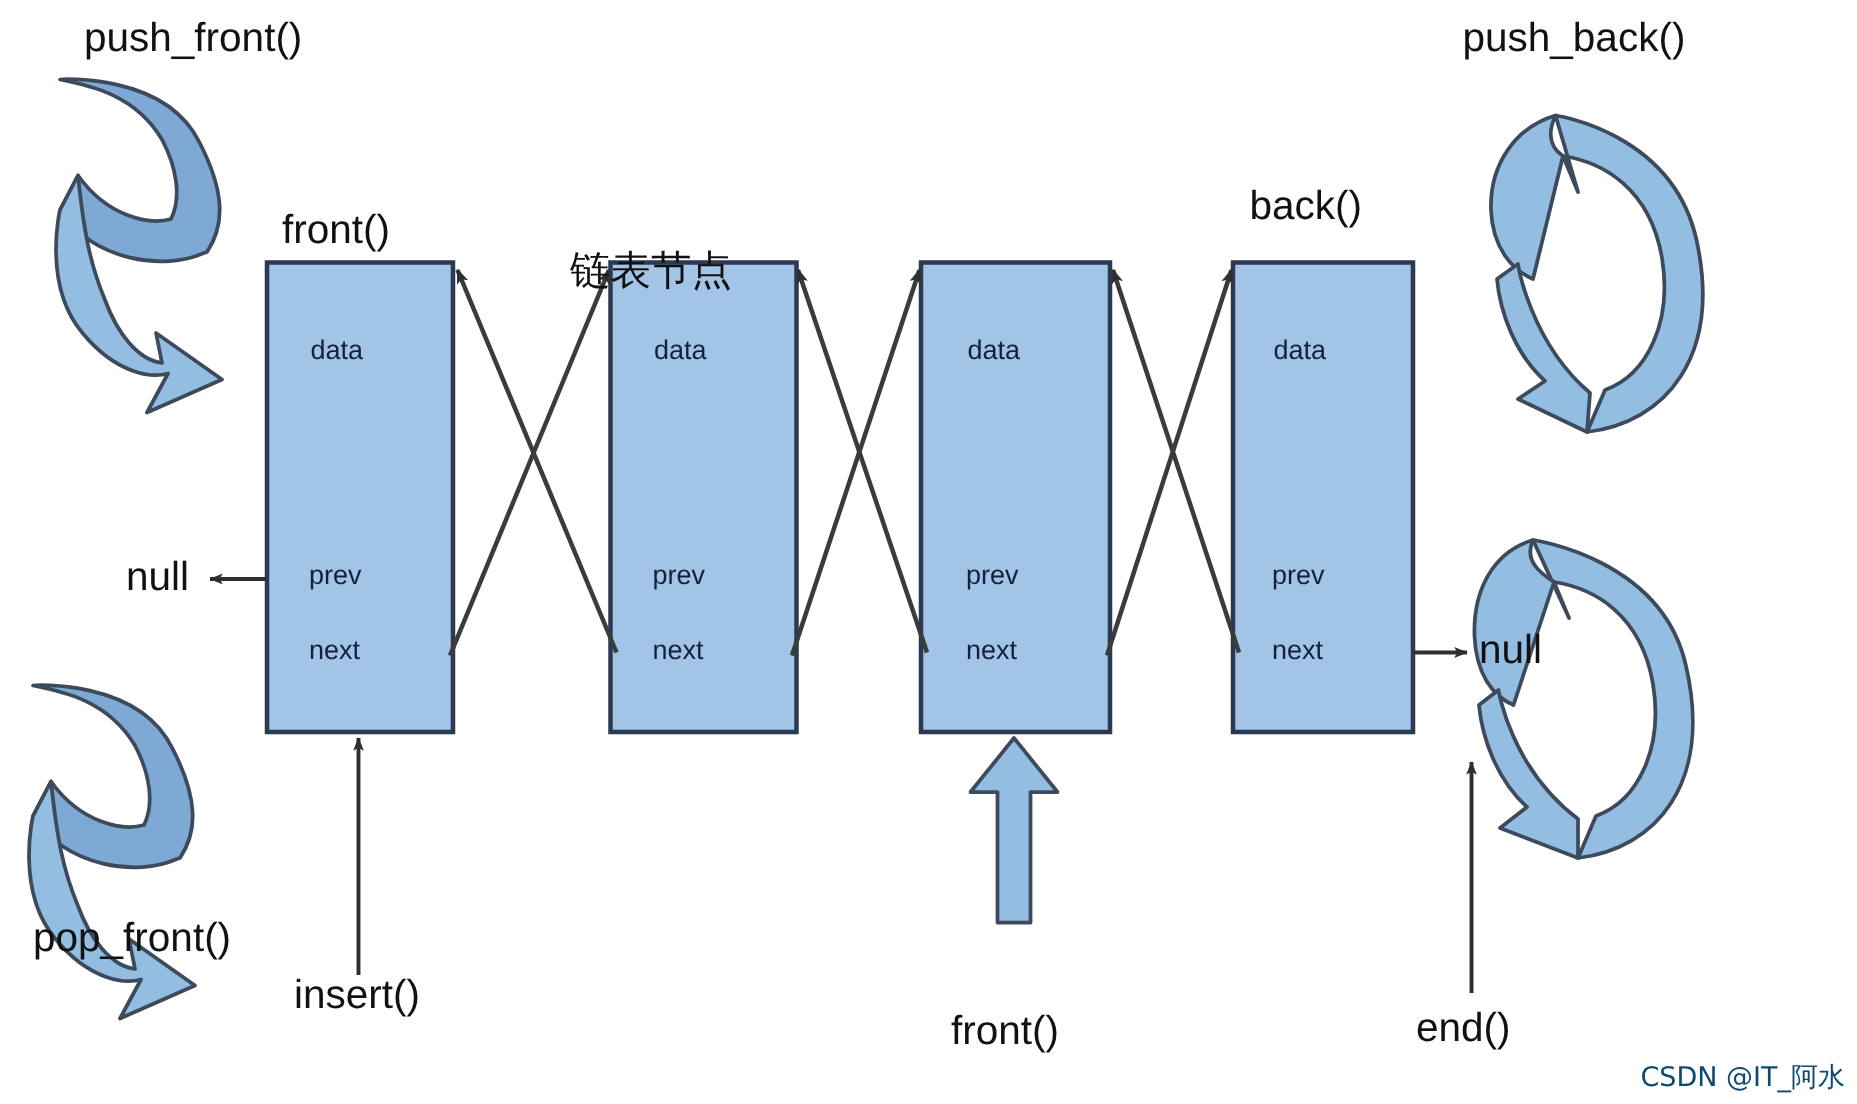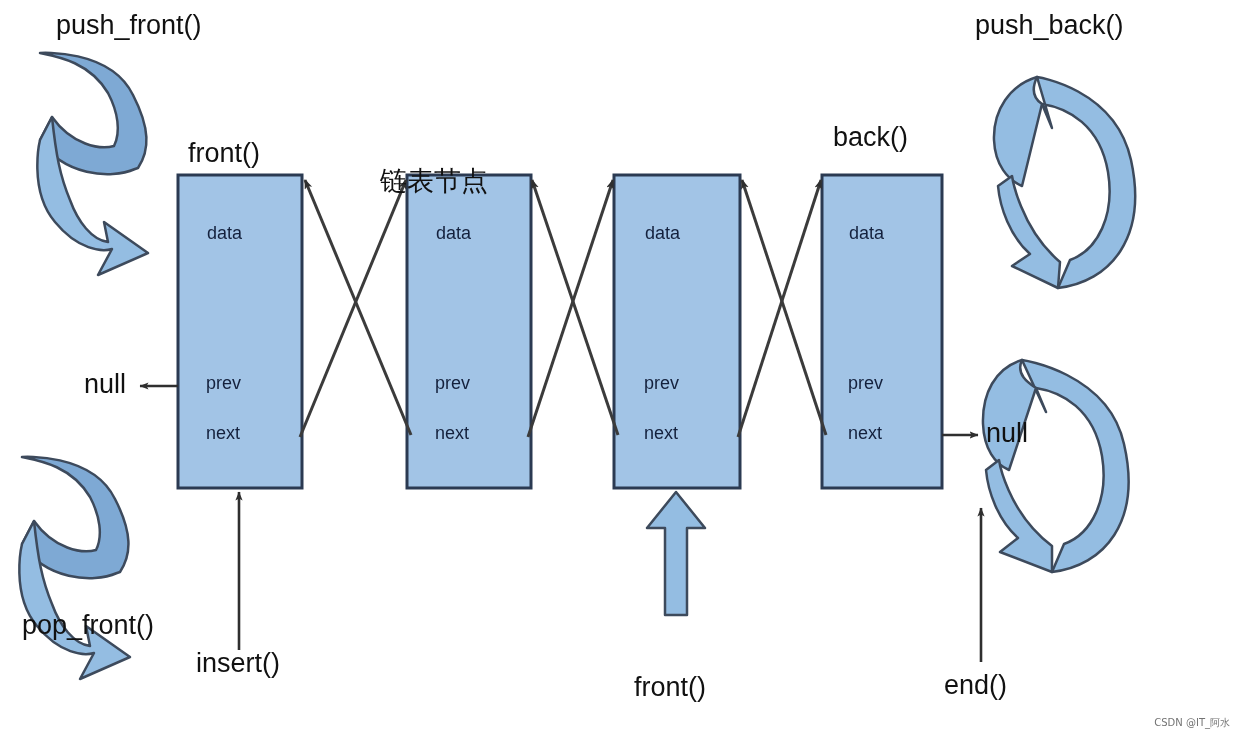--- a/index.html
+++ b/index.html
@@ -34,22 +34,22 @@
   .node-text {
     position: absolute;
     color: #14213d;
     font-size: 18px;
     white-space: nowrap;
   }
   .watermark {
     position: absolute;
     right: 8px;
     bottom: 6px;
-    color: #737373;
-    font-size: 10px;
+    color: #0c4a6e;
+    font-size: 18px;
     white-space: nowrap;
   }
   .cjk {
     font-family: "DejaVu Sans", "Liberation Sans", sans-serif;
   }
 </style>
 </head>
 <body>
 
 <div id="canvas">

